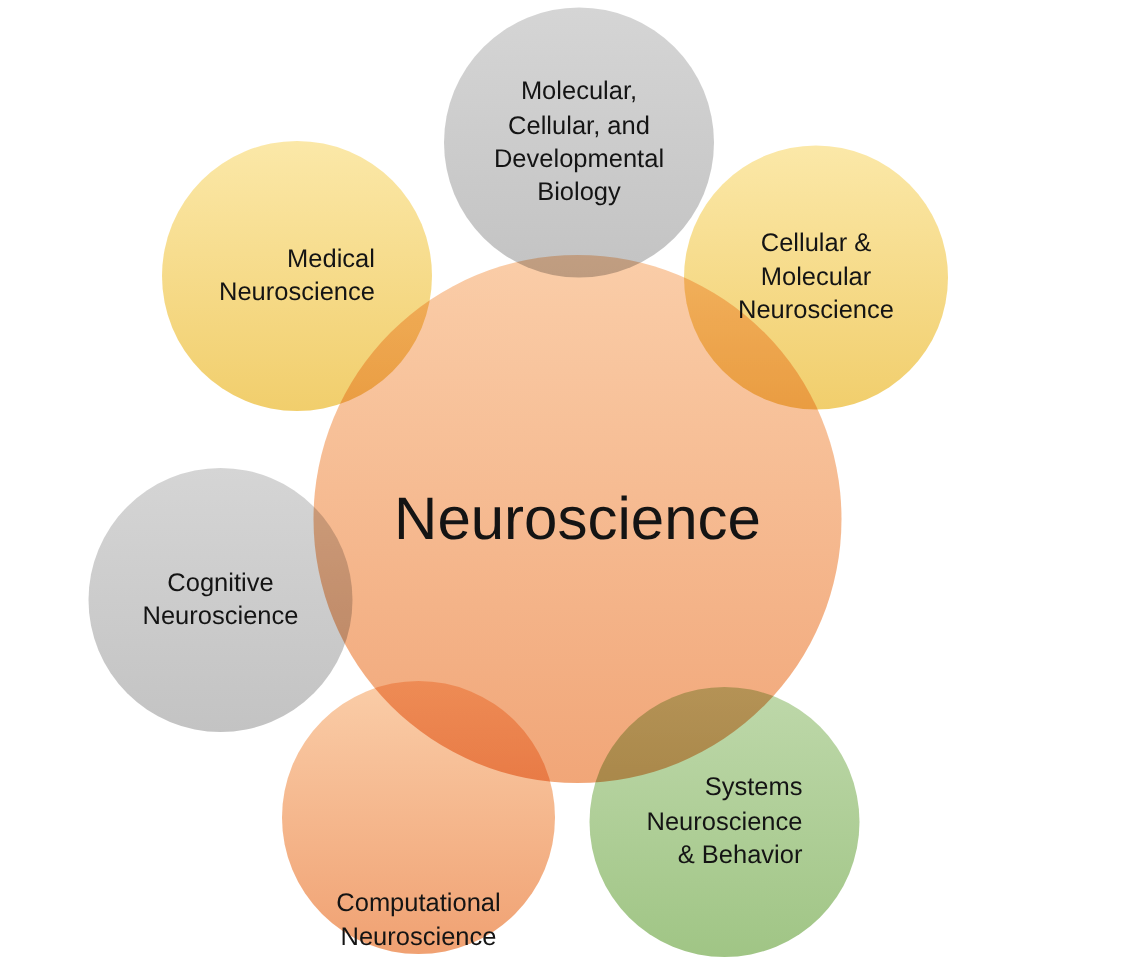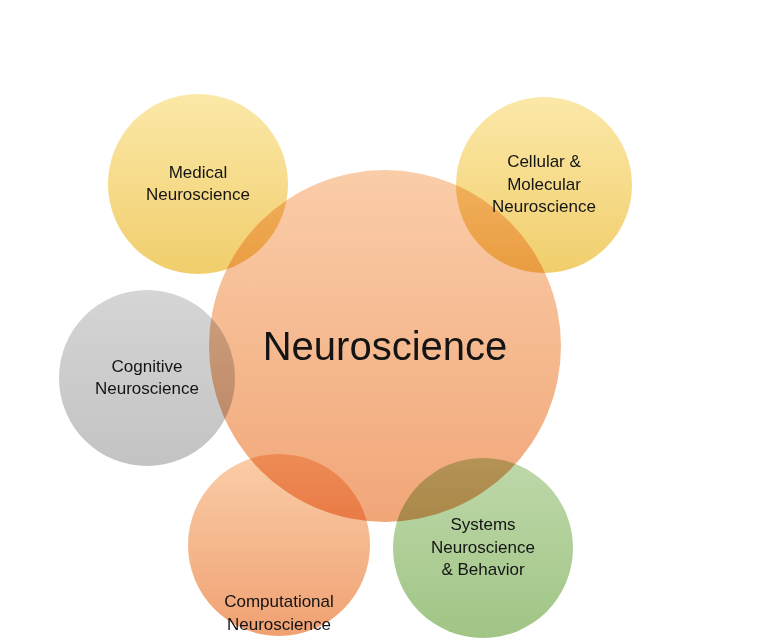--- a/index.html
+++ b/index.html
@@ -32,36 +32,42 @@
     padding: 0 6px;
   }
   .center-label {
     font-size: 40px;
     line-height: 1.1;
     padding: 0;
   }
   
   .c-center    { left: 209px; top: 170px; width: 352px; height: 352px; }
   .c-mcdb      { left: 296px; top:   5px; width: 180px; height: 180px; }
-  .c-medical   { left: 108px; top:  94px; width: 180px; height: 180px; }
+  .c-medical   { left: 108px; top:  94px; width: 180px; height: 180px; text-align: right; }
   .c-cellmol   { left: 456px; top:  97px; width: 176px; height: 176px; }
-  .c-cognitive { left:  59px; top: 290px; width: 176px; height: 176px; }
+  .c-cognitive { left:  59px; top: 312px; width: 176px; height: 176px; }
   .c-devplast  { left: 528px; top: 299px; width: 176px; height: 176px; }
   .c-comp      { left: 188px; top: 454px; width: 182px; height: 182px; align-items: flex-end; }
-  .c-systems   { left: 393px; top: 458px; width: 180px; height: 180px; }
+  .c-systems   { left: 393px; top: 458px; width: 180px; height: 180px; text-align: right; }
 </style>
 </head>
 <body>
 
 <div class="canvas">
 
   <div class="circle c-center" style="background: linear-gradient(rgb(250, 205, 168) 0%, rgb(241, 166, 120) 100%);">
     <span class="label center-label">Neuroscience</span>
   </div>
 
+  <div class="circle c-mcdb" style="background: linear-gradient(rgb(213, 213, 213) 0%, rgb(195, 195, 195) 100%);">
+    <span class="label">Molecular,
+Cellular, and
+Developmental
+Biology</span>
+  </div>
 
   <div class="circle c-medical" style="background: linear-gradient(rgb(251, 232, 168) 0%, rgb(241, 206, 108) 100%);">
     <span class="label">Medical
 Neuroscience</span>
   </div>
 
   <div class="circle c-cellmol" style="background: linear-gradient(rgb(251, 232, 168) 0%, rgb(241, 206, 108) 100%);">
     <span class="label">Cellular &amp;
 Molecular
 Neuroscience</span>

